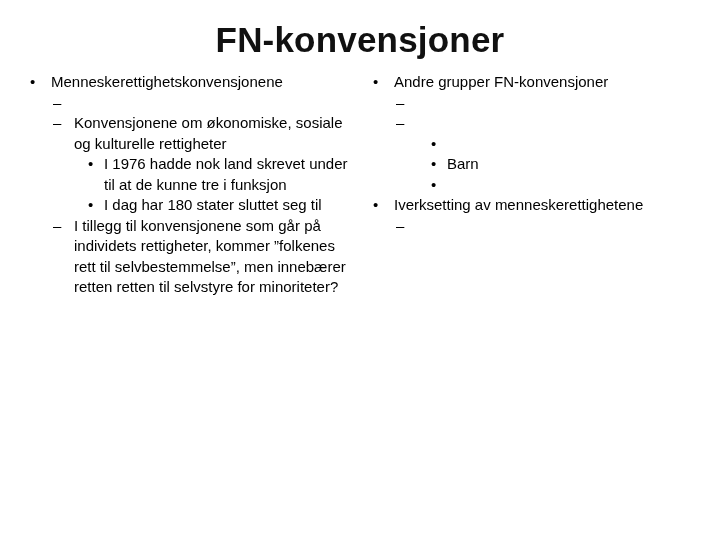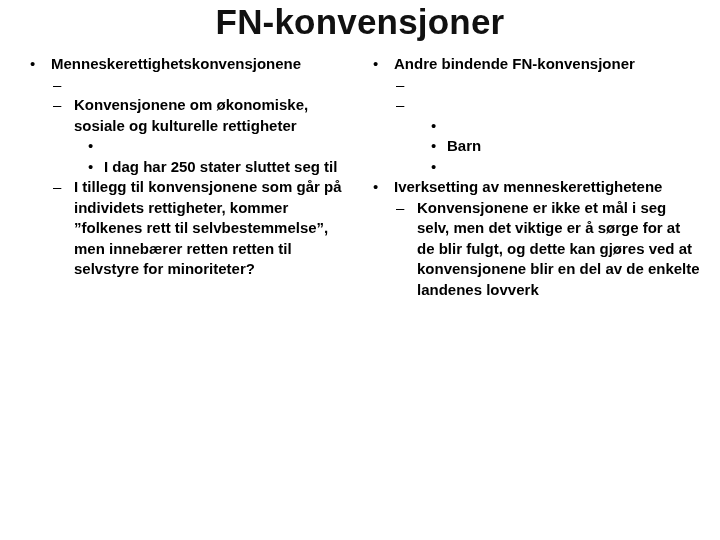--- a/index.html
+++ b/index.html
@@ -13,21 +13,21 @@
     background: #ffffff;
     color: #000000;
     font-family: "Liberation Sans", sans-serif;
     box-sizing: border-box;
     overflow: hidden;
   }
   .slide-title {
     text-align: center;
     font-size: 35px;
     font-weight: 600;
-    padding-top: 2px;
+    padding-top: 20px;
     letter-spacing: 0.2px;
     color: #111111;
   }
   .columns {
     display: flex;
     padding: 12px 20px 0 30px;
     gap: 16px;
   }
   .col {
     flex: 1 1 0;
@@ -39,21 +39,20 @@
     line-height: 20.5px;
     color: #000000;
   }
   .item .marker {
     flex: 0 0 auto;
     text-align: left;
   }
   .item .txt {
     flex: 1 1 auto;
     min-width: 0;
-    font-weight: bold;
   }
   .lv1 { padding-left: 0; font-weight: 500; }
   .lv1 .marker { width: 21px; }
   .lv2 { padding-left: 23px; }
   .lv2 .marker { width: 21px; }
   .lv3 { padding-left: 58px; }
   .lv3 .marker { width: 16px; }
 </style>
 </head>
 <body>
@@ -71,35 +70,36 @@
       </div>
       <div class="item lv2">
         <span class="marker">–</span>
       </div>
       <div class="item lv2">
         <span class="marker">–</span>
         <span class="txt">Konvensjonene om økonomiske, sosiale og kulturelle rettigheter</span>
       </div>
       <div class="item lv3">
         <span class="marker">•</span>
+        <span class="txt">I 1976 hadde nok land skrevet under til at de kunne tre i funksjon</span>
       </div>
       <div class="item lv3">
         <span class="marker">•</span>
-        <span class="txt">I dag har 250 stater sluttet seg til</span>
+        <span class="txt">I dag har 180 stater sluttet seg til</span>
       </div>
       <div class="item lv2">
         <span class="marker">–</span>
         <span class="txt">I tillegg til konvensjonene som går på individets rettigheter, kommer ”folkenes rett til selvbestemmelse”, men innebærer retten retten til selvstyre for minoriteter?</span>
       </div>
     </div>
 
     <div class="col">
       <div class="item lv1">
         <span class="marker">•</span>
-        <span class="txt">Andre bindende FN-konvensjoner</span>
+        <span class="txt">Andre grupper FN-konvensjoner</span>
       </div>
       <div class="item lv2">
         <span class="marker">–</span>
       </div>
       <div class="item lv2">
         <span class="marker">–</span>
       </div>
       <div class="item lv3">
         <span class="marker">•</span>
       </div>
@@ -109,18 +109,17 @@
       </div>
       <div class="item lv3">
         <span class="marker">•</span>
       </div>
       <div class="item lv1">
         <span class="marker">•</span>
         <span class="txt">Iverksetting av menneskerettighetene</span>
       </div>
       <div class="item lv2">
         <span class="marker">–</span>
-        <span class="txt">Konvensjonene er ikke et mål i seg selv, men det viktige er å sørge for at de blir fulgt, og dette kan gjøres ved at konvensjonene blir en del av de enkelte landenes lovverk</span>
       </div>
     </div>
 
   </div>
 </div>
 
 </body></html>

